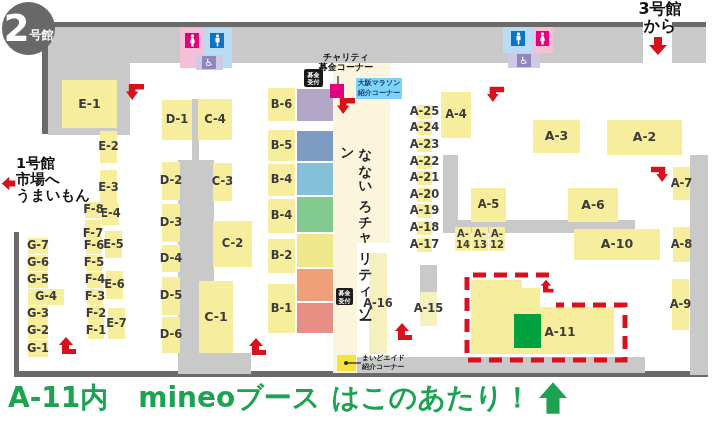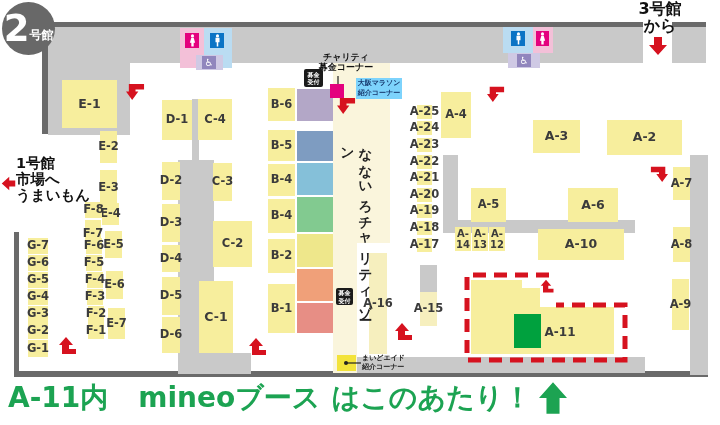--- a/index.html
+++ b/index.html
@@ -93,21 +93,21 @@
     <div class="booth" style="left: 85px; top: 220px; width: 16px; height: 28px; position: absolute;">F-7</div>
     <div class="booth" style="left: 86px; top: 238px; width: 16px; height: 16px; position: absolute;">F-6</div>
     <div class="booth" style="left: 86px; top: 255px; width: 16px; height: 16px; position: absolute;">F-5</div>
     <div class="booth" style="left: 87px; top: 272px; width: 16px; height: 16px; position: absolute;">F-4</div>
     <div class="booth" style="left: 87px; top: 289px; width: 16px; height: 16px; position: absolute;">F-3</div>
     <div class="booth" style="left: 88px; top: 306px; width: 16px; height: 16px; position: absolute;">F-2</div>
     <div class="booth" style="left: 88px; top: 322px; width: 16px; height: 17px; position: absolute;">F-1</div>
     <div class="booth" style="left: 28px; top: 238px; width: 20px; height: 16px; position: absolute;">G-7</div>
     <div class="booth" style="left: 28px; top: 255px; width: 20px; height: 16px; position: absolute;">G-6</div>
     <div class="booth" style="left: 28px; top: 272px; width: 20px; height: 16px; position: absolute;">G-5</div>
-    <div class="booth" style="left: 28px; top: 289px; width: 20px; height: 16px; position: absolute;">G-4</div>
+    <div class="booth" style="left: 28px; top: 289px; width: 36px; height: 16px; position: absolute;">G-4</div>
     <div class="booth" style="left: 28px; top: 306px; width: 20px; height: 16px; position: absolute;">G-3</div>
     <div class="booth" style="left: 28px; top: 322px; width: 20px; height: 17px; position: absolute;">G-2</div>
     <div class="booth" style="left: 28px; top: 340px; width: 20px; height: 17px; position: absolute;">G-1</div>
     <div class="booth" style="left: 162px; top: 100px; width: 30px; height: 40px; position: absolute;">D-1</div>
     <div class="booth" style="left: 162px; top: 162px; width: 18px; height: 38px; position: absolute;">D-2</div>
     <div class="booth" style="left: 162px; top: 204px; width: 18px; height: 38px; position: absolute;">D-3</div>
     <div class="booth" style="left: 162px; top: 245px; width: 18px; height: 27px; position: absolute;">D-4</div>
     <div class="booth" style="left: 162px; top: 277px; width: 18px; height: 38px; position: absolute;">D-5</div>
     <div class="booth" style="left: 162px; top: 317px; width: 18px; height: 36px; position: absolute;">D-6</div>
     <div class="booth" style="left: 198px; top: 99px; width: 34px; height: 41px; position: absolute;">C-4</div>
@@ -139,21 +139,21 @@
       <div>14</div>
     </div>
     <div class="booth two" style="left: 472px; top: 227px; width: 16px; height: 24px; position: absolute;">
       <div>A-</div>
       <div>13</div>
     </div>
     <div class="booth two" style="left: 489px; top: 227px; width: 16px; height: 24px; position: absolute;">
       <div>A-</div>
       <div>12</div>
     </div>
-    <div class="booth big" style="left: 538px; top: 229px; width: 86px; height: 31px; position: absolute;">A-10</div>
+    <div class="booth big" style="left: 574px; top: 229px; width: 86px; height: 31px; position: absolute;">A-10</div>
     <div class="booth" style="left: 673px; top: 167px; width: 17px; height: 33px; position: absolute;">A-7</div>
     <div class="booth" style="left: 673px; top: 227px; width: 17px; height: 35px; position: absolute;">A-8</div>
     <div class="booth" style="left: 672px; top: 279px; width: 17px; height: 51px; position: absolute;">A-9</div>
     <div class="booth pale" style="left: 369px; top: 253px; width: 18px; height: 101px; position: absolute;">A-16</div>
     <div class="booth pale" style="left: 420px; top: 292px; width: 17px; height: 34px; position: absolute;">A-15</div>
     <div style="left: 180px; top: 28px; width: 24px; height: 40px; position: absolute; background: rgb(243, 192, 216);"></div>
     <div style="left: 204px; top: 28px; width: 28px; height: 40px; position: absolute; background: rgb(186, 220, 242);"></div>
     <div style="left: 196px; top: 55px; width: 27px; height: 15px; position: absolute; background: rgb(207, 201, 228);"></div>
     <div style="left: 503px; top: 27px; width: 30px; height: 26px; position: absolute; background: rgb(186, 220, 242);"></div>
     <div style="left: 533px; top: 27px; width: 20px; height: 26px; position: absolute; background: rgb(243, 192, 216);"></div>

